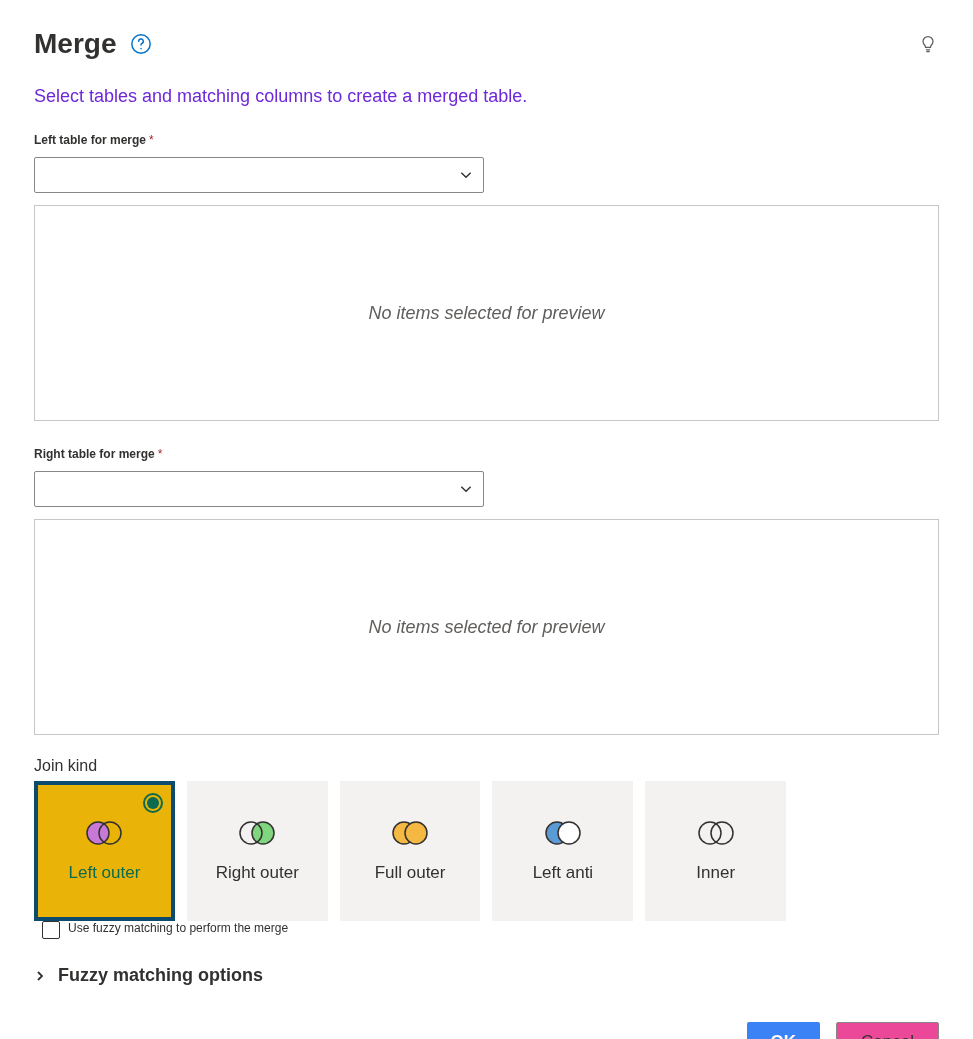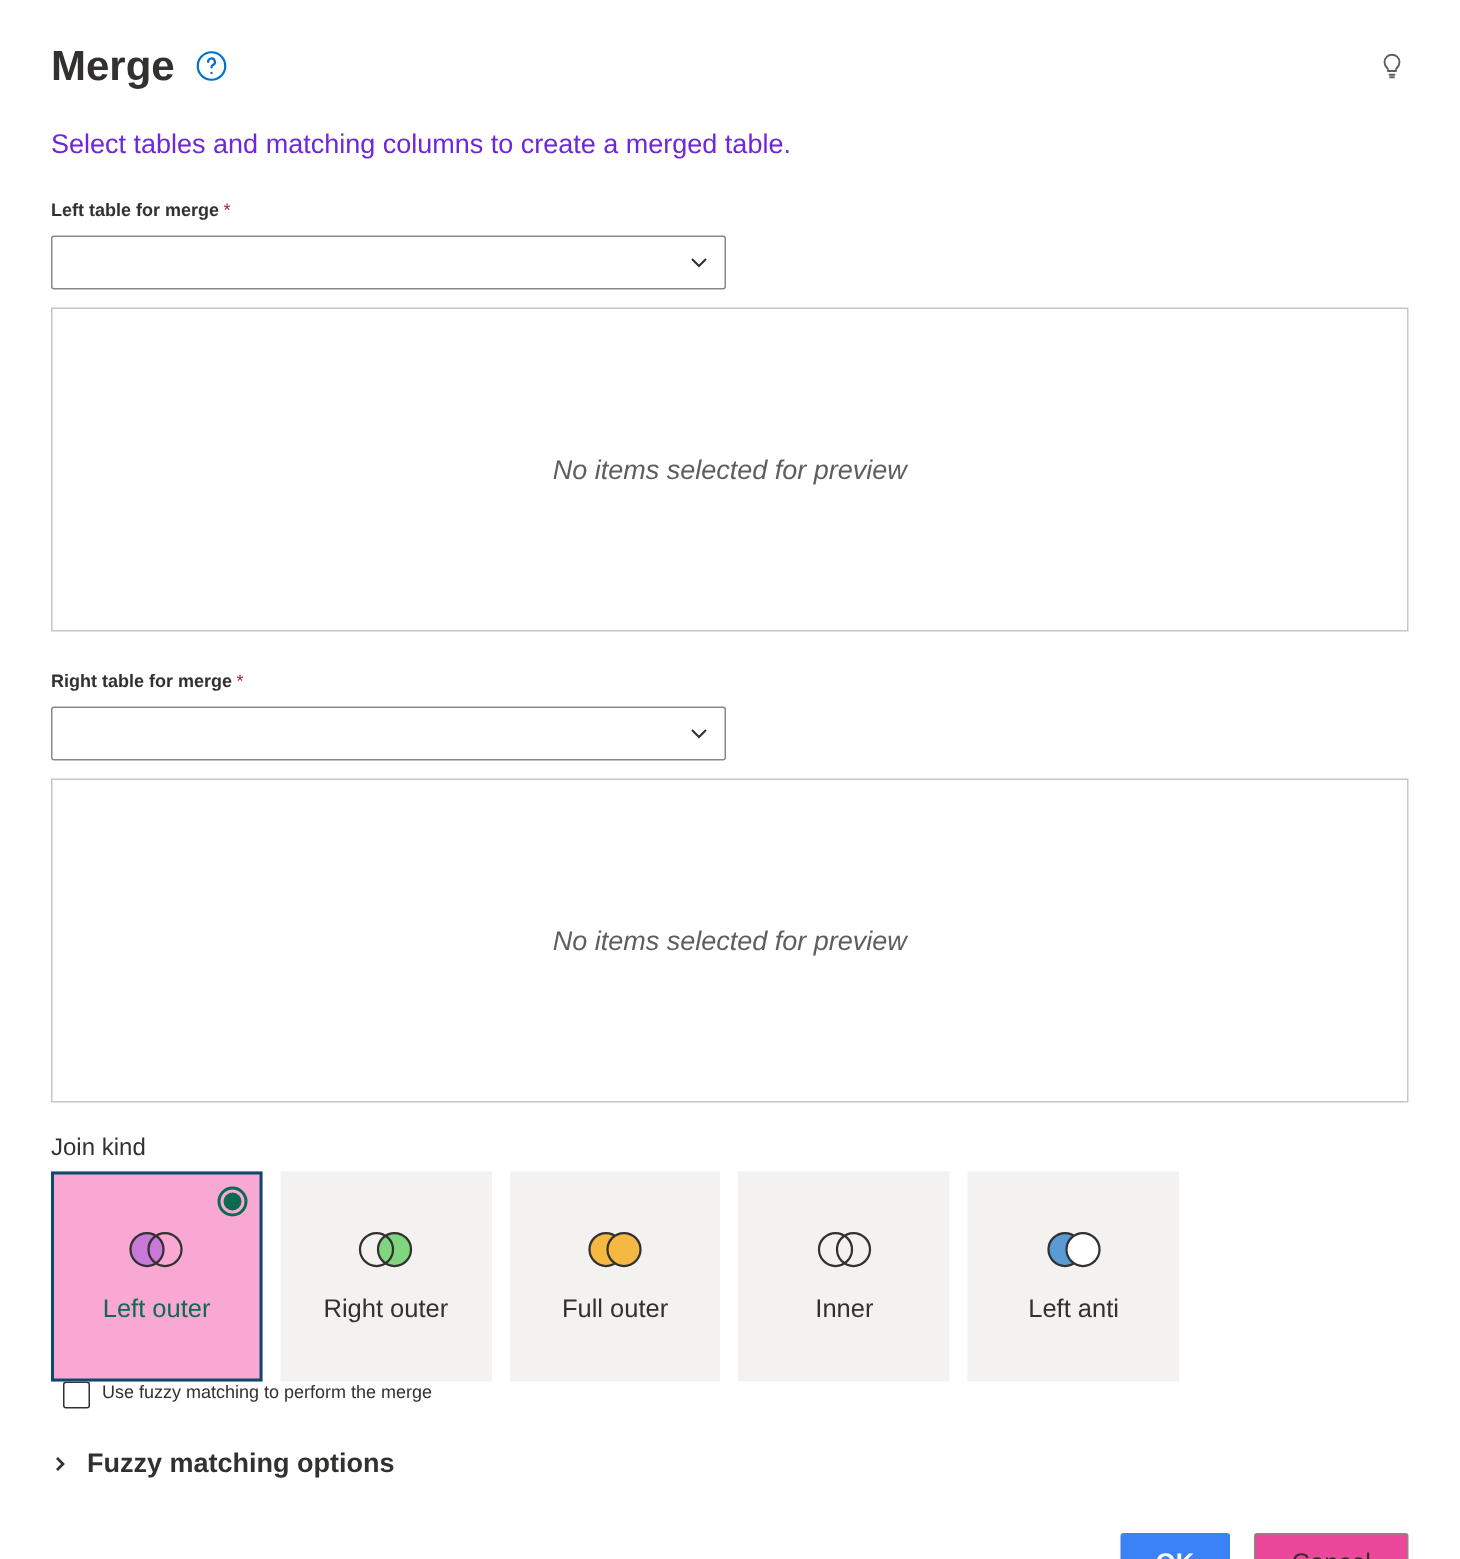--- a/index.html
+++ b/index.html
@@ -13,21 +13,21 @@
   .subtitle { margin-top:26px; font-size:18px; color:#6d28d9; }
   .field-label { font-size:12px; font-weight:600; margin-top:26px; }
   .required { color:#a4262c; margin-left:3px; font-weight:400;}
   .dropdown { margin-top:10px; width:450px; height:36px; border:1px solid #8a8886; border-radius:2px; background:#fff; display:flex; align-items:center; justify-content:flex-end; padding:0 10px; cursor:pointer;}
   .chevron-down { width:14px; height:14px; color:#323130;}
   .preview-box { margin-top:12px; width:100%; height:216px; border:1px solid #c8c6c4; display:flex; align-items:center; justify-content:center;}
   .preview-placeholder { font-style:italic; color:#605e5c; font-size:18px;}
   .join-label { font-size:16px; margin-top:22px; font-weight:400; color:#323130;}
   .join-grid { margin-top:6px; display:grid; grid-template-columns:repeat(6,1fr); gap:12px; }
   .join-card { background:#f3f2f1; height:140px; display:flex; flex-direction:column; align-items:center; justify-content:center; gap:16px; position:relative; cursor:pointer; font-size:17px; color:#323130; text-align:center; padding:0 6px;}
-  .join-card.selected { background:#f9a8d4; border:2px solid #0c4a6e; color:#0b6a4f;}
+  .join-card.selected { background:#eab308; border:4px solid #0c4a6e; color:#0b6a4f;}
   .radio-dot { position:absolute; top:8px; right:8px; width:20px; height:20px; border:2px solid #0b6a4f; border-radius:50%; display:flex; align-items:center; justify-content:center;}
   .radio-dot::after{content:"";width:12px;height:12px;background:#0b6a4f;border-radius:50%;}
   .venn { width:44px; height:28px; }
   .checkbox-row { display:flex; gap:8px; font-size:12px; padding-left:8px;}
   .checkbox { width:18px; height:18px; border:1px solid #323130; border-radius:2px; cursor:pointer;}
   .expander { margin-top:26px; display:flex; align-items:center; gap:12px; font-size:18px; font-weight:600; cursor:pointer;}
   .chevron-right { width:12px;height:12px;}
   .footer { margin-top:36px; display:flex; justify-content:flex-end; gap:16px;}
   .btn { height:40px; padding:0 24px; border-radius:2px; font-size:17px; cursor:pointer; display:flex;align-items:center;justify-content:center;}
   .btn-primary { background:#3b82f6; color:#fff; border:none; font-weight:600;text-align:right;}
@@ -112,33 +112,33 @@
       <svg class="venn" viewBox="0 0 44 28">
         <circle cx="16" cy="14" r="11" fill="#f5b842" stroke="#323130" stroke-width="1.5"></circle>
         <circle cx="28" cy="14" r="11" fill="#f5b842" stroke="#323130" stroke-width="1.5"></circle>
         <path d="M22 4.5 a11 11 0 0 1 0 19 a11 11 0 0 0 0 -19" fill="#d98e1a"></path>
       </svg>
       <span>Full outer</span>
     </div>
 
     <div class="join-card">
       <svg class="venn" viewBox="0 0 44 28">
+        <circle cx="16" cy="14" r="11" fill="#5b9bd5" stroke="#323130" stroke-width="1.5"></circle>
+        <circle cx="28" cy="14" r="11" fill="#fff" stroke="#323130" stroke-width="1.5"></circle>
+      </svg>
+      <span>Left anti</span>
+    </div>
+
+    <div class="join-card">
+      <svg class="venn" viewBox="0 0 44 28">
         <circle cx="16" cy="14" r="11" fill="none" stroke="#323130" stroke-width="1.5"></circle>
         <circle cx="28" cy="14" r="11" fill="none" stroke="#323130" stroke-width="1.5"></circle>
         <path d="M22 4.5 a11 11 0 0 1 0 19 a11 11 0 0 0 0 -19" fill="#3dd1c0"></path>
       </svg>
       <span>Inner</span>
-    </div>
-
-    <div class="join-card">
-      <svg class="venn" viewBox="0 0 44 28">
-        <circle cx="16" cy="14" r="11" fill="#5b9bd5" stroke="#323130" stroke-width="1.5"></circle>
-        <circle cx="28" cy="14" r="11" fill="#fff" stroke="#323130" stroke-width="1.5"></circle>
-      </svg>
-      <span>Left anti</span>
     </div>
 
 
   </div>
 
   <div class="checkbox-row">
     <span class="checkbox"></span>
     <span>Use fuzzy matching to perform the merge</span>
   </div>
 

